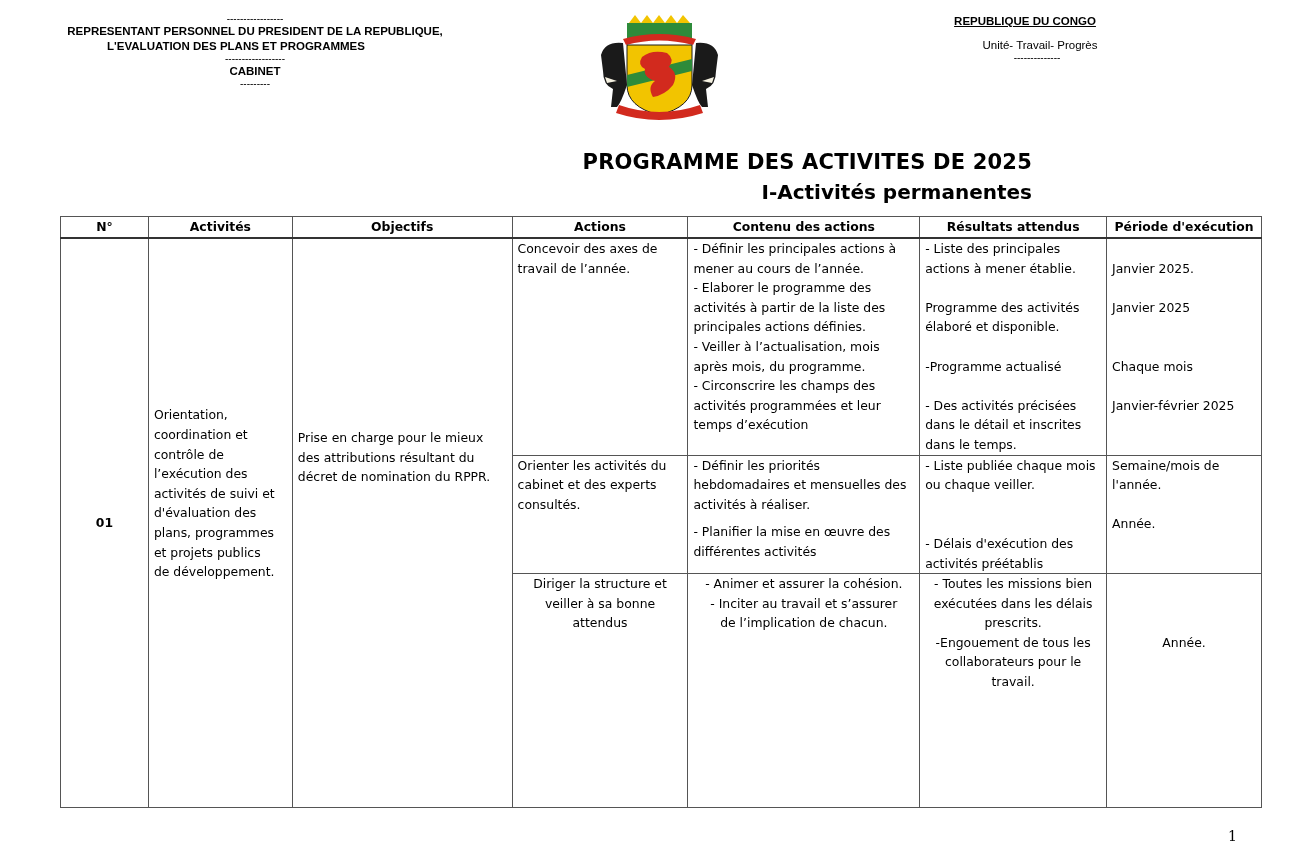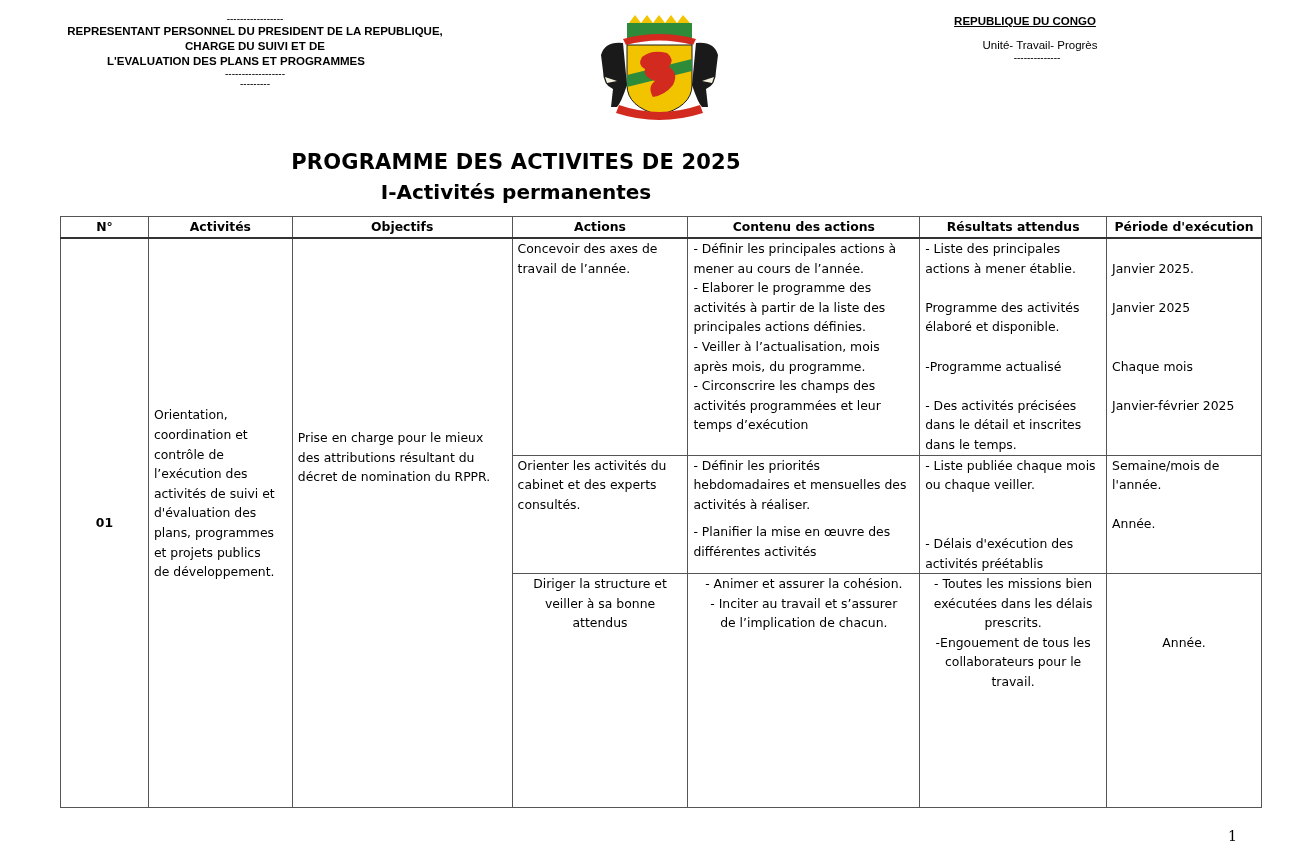--- a/index.html
+++ b/index.html
@@ -9,21 +9,21 @@
   .hdr-left .sep { font-weight:normal; font-size:10px; line-height:10px; }
   .hdr-left .l1 { margin-bottom:12px; }
   .hdr-left .pad-left { padding-right:38px; }
   .hdr-right { position:absolute; left:920px; top:14px; width:210px; text-align:center; font-family:"Liberation Sans", sans-serif; font-size:11.5px; line-height:15px; }
   .hdr-right .country { font-weight:bold; margin-bottom:9px;text-decoration:underline; }
   .hdr-right .motto { padding-left:30px; }
   .hdr-right .sep { padding-left:24px; font-size:10px; line-height:10px; }
 
   .emblem { position:absolute; left:597px; top:15px; width:125px; height:108px; }
 
-  .title { position:absolute; left:0; width:1032px; text-align:center; font-family:"DejaVu Sans", sans-serif; font-weight:bold; }
+  .title { position:absolute; left:0; width:1032px; text-align:right; font-family:"DejaVu Sans", sans-serif; font-weight:bold; }
   .title.t1 { top:150px; font-size:21px; letter-spacing:0.2px; padding-left:0; }
   .title.t2 { top:180px; font-size:20px; }
 
   table.prog { position:absolute; left:60px; top:216px; width:1202px; border-collapse:collapse; font-family:"DejaVu Sans", sans-serif; font-size:12.4px; line-height:19.6px; }
   table.prog th, table.prog td { border:1px solid #555; vertical-align:top; padding:0 5px; }
   table.prog th { font-weight:bold; font-size:12.4px; text-align:center; height:20px; padding:0 4px; line-height:20px; border-bottom:2px solid #333; }
   table.prog td.num { text-align:center; vertical-align:middle; font-weight:bold; }
   table.prog td.act { vertical-align:middle; }
   table.prog td.obj { vertical-align:middle; padding-top:104px; }
   .line { display:block; }
@@ -31,23 +31,23 @@
   .gap-s { display:block; height:8px; }
   .row3-fill td { height:233px;text-align:center; }
   .page-num { position:absolute; left:1228px; top:828px; font-family:"DejaVu Serif", serif; font-size:14px; }
 </style>
 </head>
 <body>
 
 <div class="hdr-left">
   <div class="sep">-----------------</div>
   <div>REPRESENTANT PERSONNEL DU PRESIDENT DE LA REPUBLIQUE,</div>
-  <div>CHARGE DU SUIVI ET DE</div>
   <div class="pad-left">L'EVALUATION DES PLANS ET PROGRAMMES</div>
   <div class="sep">------------------</div>
+  <div>CABINET</div>
   <div class="sep">---------</div>
 </div>
 
 <div class="emblem">
   <svg width="125" height="108" viewBox="0 0 125 108">
 
     <rect x="30" y="8" width="65" height="16" fill="#2e8b3a"></rect>
     <path d="M32 8 L38 0 L44 8 L50 0 L56 8 L62 0 L68 8 L74 0 L80 8 L86 0 L93 8 Z" fill="#f2c400"></path>
 
     <path d="M26 24 Q62 14 99 24 L96 30 Q62 21 29 30 Z" fill="#d22a1e"></path>

